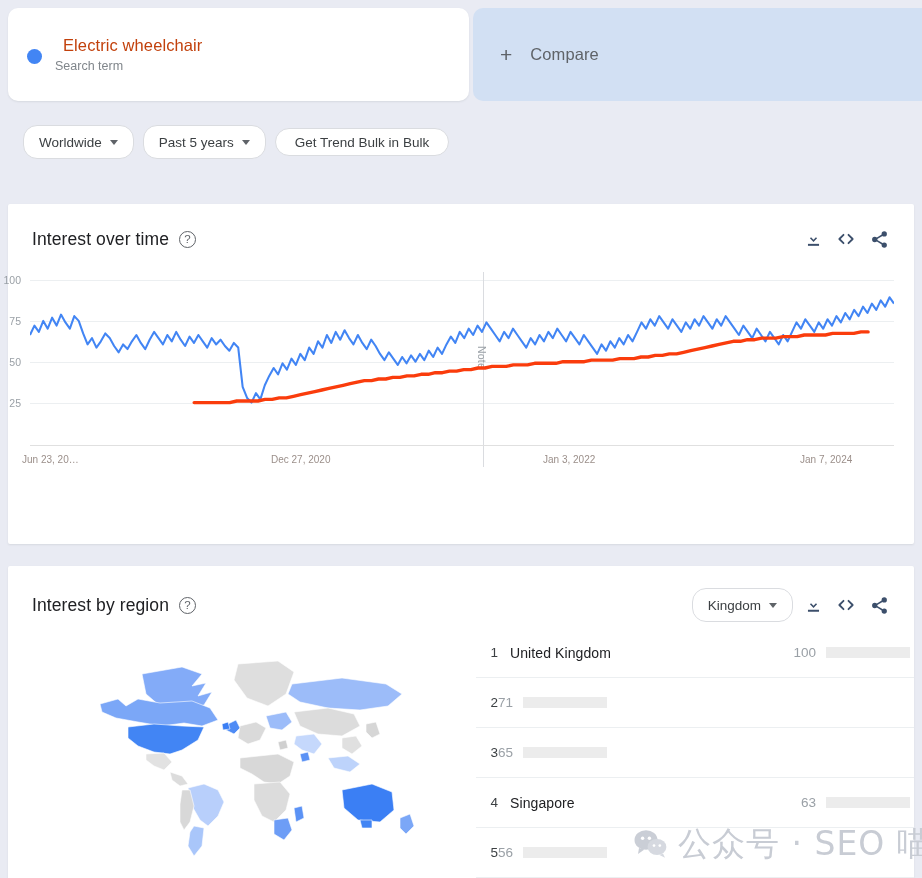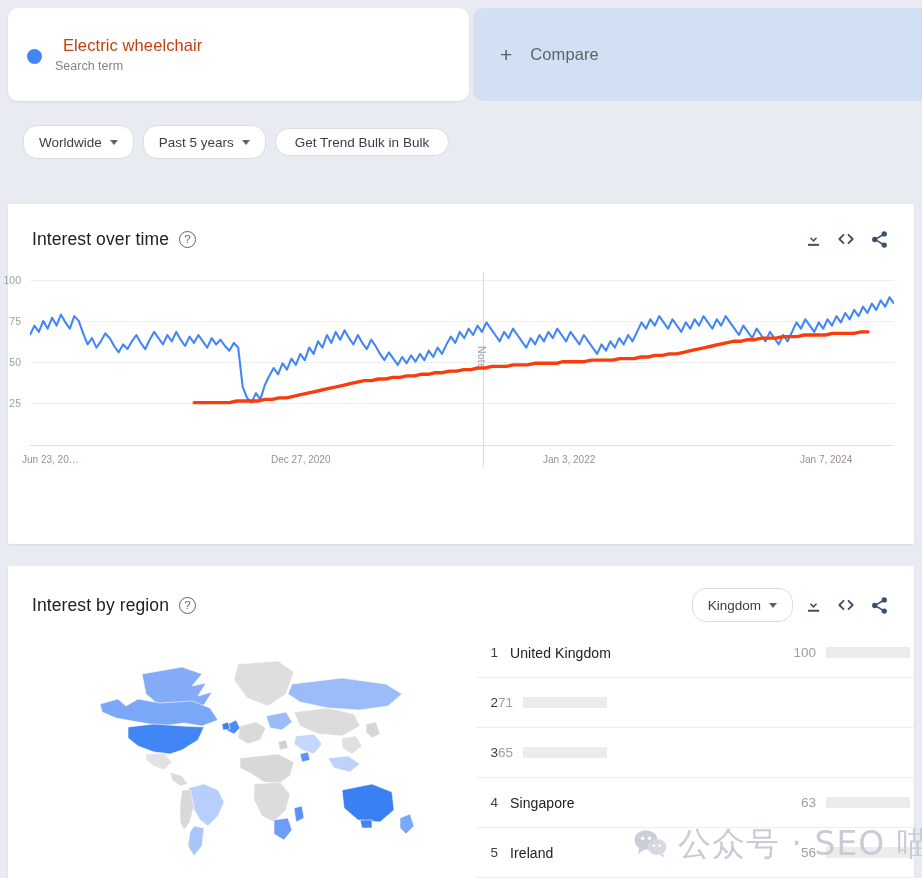--- a/index.html
+++ b/index.html
@@ -463,21 +463,20 @@
         <span class="region-bar-track"><span class="region-bar-fill" style="width: 65%;"></span></span>
       </div>
       <div class="region-row">
         <span class="region-rank">4</span>
         <span class="region-name">Singapore</span>
         <span class="region-value">63</span>
         <span class="region-bar-track"><span class="region-bar-fill" style="width: 63%;"></span></span>
       </div>
       <div class="region-row">
         <span class="region-rank">5</span>
-        <span class="region-name">Ireland</span>
         <span class="region-value">56</span>
         <span class="region-bar-track"><span class="region-bar-fill" style="width: 56%;"></span></span>
       </div>
     </div>
   </div>
 </div>
 
 <div class="watermark">
   <span class="wm-logo">
     <svg width="34" height="30" viewBox="0 0 34 30">

